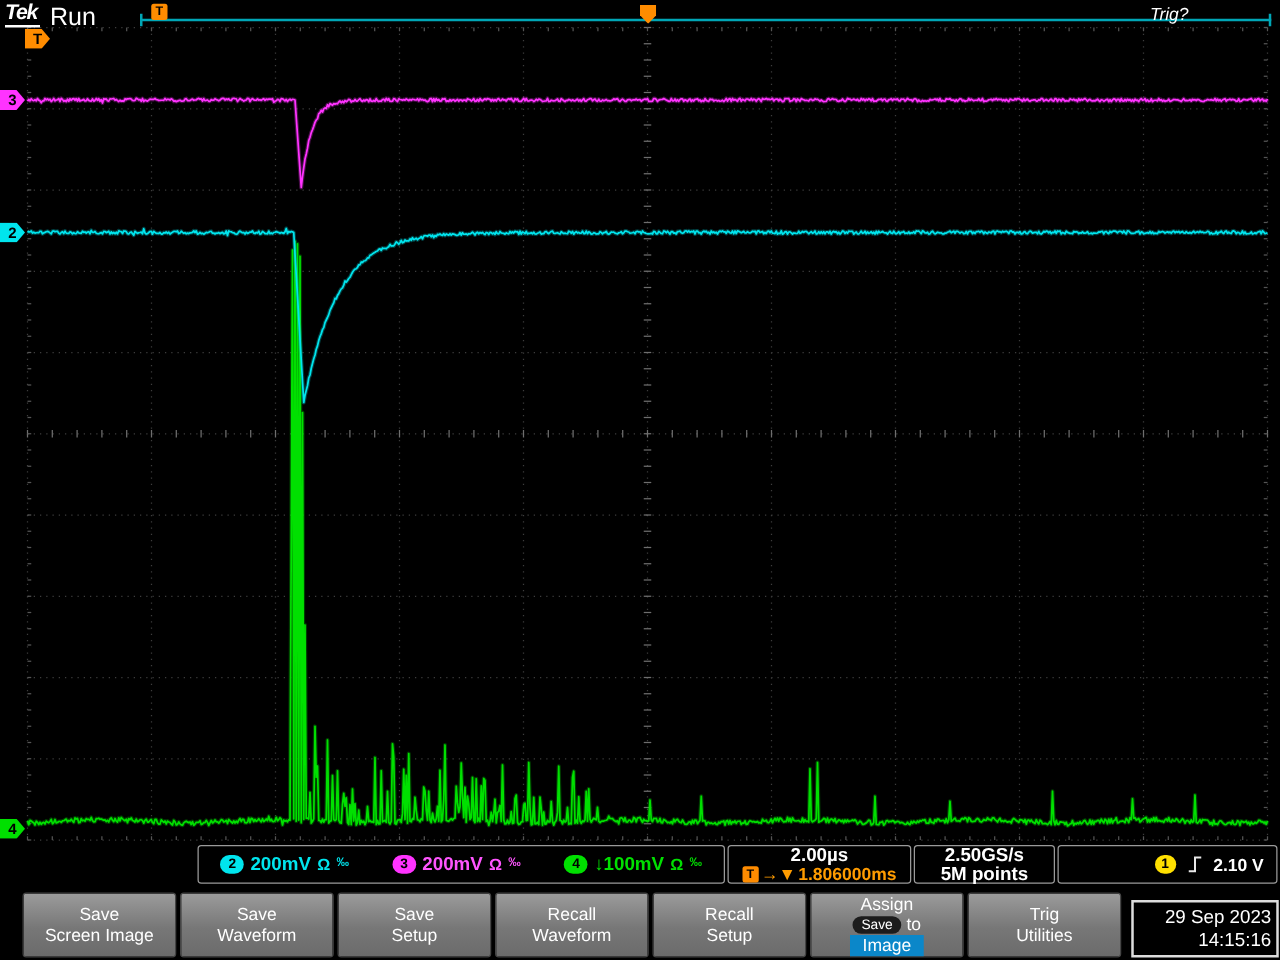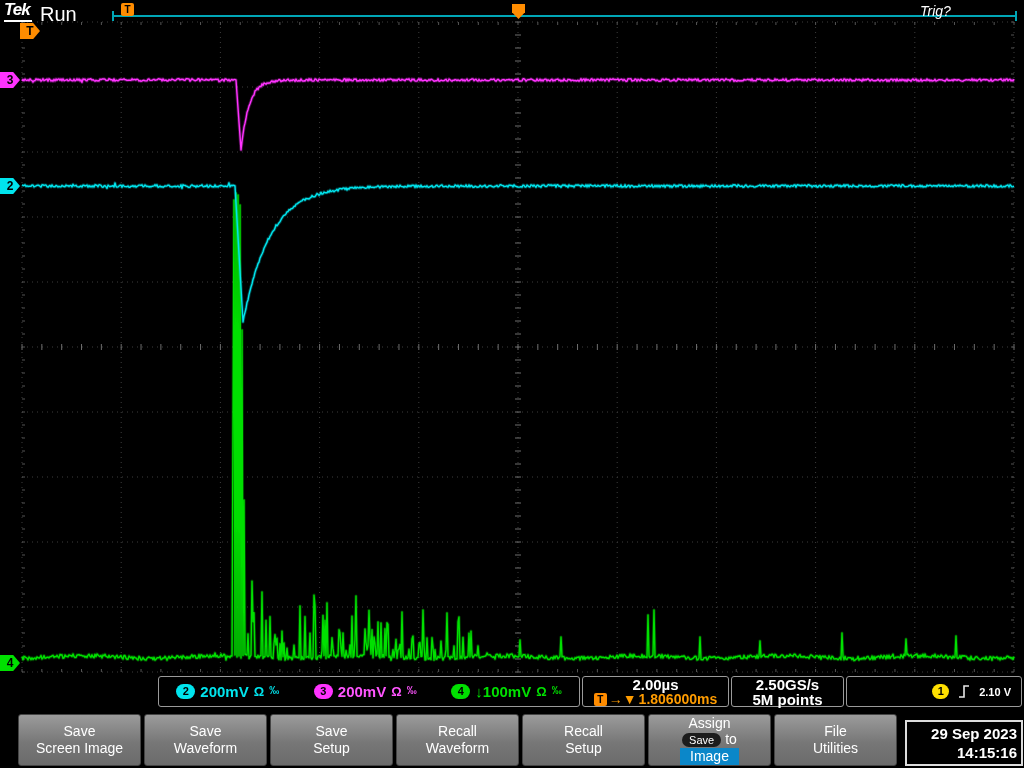--- a/index.html
+++ b/index.html
@@ -43,35 +43,35 @@
   .badge2{background:#00e5ee;} .badge3{background:#ff33ff;} .badge4{background:#00e000;}
   .badge1{background:#ffe000;width:17px;height:15px;border-radius:8px;color:#000;font-size:11px;
           font-weight:bold;text-align:center;line-height:15px;}
   .c2{color:#00e5ee;} .c3{color:#ff55ff;} .c4{color:#00e000;}
   .imp{font-size:13px;} .bw{font-size:10px;align-self:flex-start;margin-top:2px;}
   .tbscale{font-size:15px;font-weight:bold;line-height:15px;}
   .tbdelay{display:flex;align-items:center;gap:2px;color:#ff9c00;font-size:14px;font-weight:bold;line-height:15px;}
   .tbadge{background:#ff8c00;color:#000;width:13px;height:13px;font-size:10px;line-height:13px;
           text-align:center;border-radius:2px;display:inline-block;}
   .acqline{font-size:15px;font-weight:bold;line-height:15px;}
-  .trglevel{font-size:11px;font-weight:bold;}
+  .trglevel{font-size:14px;font-weight:bold;}
 
   
   .menubar{position:absolute;left:0;top:712px;width:1024px;height:56px;background:#000;z-index:4;
            display:flex;align-items:center;gap:3px;padding-left:18px;box-sizing:border-box;}
   .mbtn{width:121px;height:50px;background:linear-gradient(#9b9b9b,#777 55%,#6b6b6b);
         border:1px solid #454545;border-radius:3px;color:#fff;display:flex;flex-direction:column;
         align-items:center;justify-content:center;font-size:14px;line-height:17px;text-align:center;cursor:pointer;}
   .mbtn .l2{white-space:nowrap;}
   .assignrow{display:flex;align-items:center;gap:4px;line-height:15px;}
   .savebadge{background:#1c1c1c;border-radius:8px;padding:0 7px;font-size:11px;line-height:14px;}
   .imgbadge{background:#0b87c9;padding:0 10px;line-height:17px;margin-top:1px;}
   .datetimebox{position:absolute;right:1px;top:720px;width:110px;height:42px;border:2px solid #ddd;
                background:#000;display:flex;flex-direction:column;align-items:flex-end;justify-content:center;
-               padding-right:4px;font-size:15px;font-weight:bold;line-height:19px;z-index:5;}
+               padding-right:4px;font-size:15px;font-weight:normal;line-height:19px;z-index:5;}
 </style>
 </head>
 <body>
 
 <div class="scope">
 
   <svg id="wave-svg" width="1024" height="768" viewBox="0 0 1024 768">
       <line x1="22" y1="22" x2="22" y2="672" stroke="#3d3d3d" stroke-width="1" stroke-dasharray="1,4"></line>
       <line x1="121.2" y1="22" x2="121.2" y2="672" stroke="#3d3d3d" stroke-width="1" stroke-dasharray="1,4"></line>
       <line x1="220.4" y1="22" x2="220.4" y2="672" stroke="#3d3d3d" stroke-width="1" stroke-dasharray="1,4"></line>
@@ -493,21 +493,21 @@
     </div>
     <div class="mbtn">
       <span>Assign</span>
       <span class="assignrow">
         <span class="savebadge">Save</span>
         <span>to</span>
       </span>
       <span class="imgbadge">Image</span>
     </div>
     <div class="mbtn">
-      <span>File</span>
+      <span>Trig</span>
       <span class="l2">Utilities</span>
     </div>
   </div>
 
   <div class="datetimebox">
     <span>29 Sep 2023</span>
     <span>14:15:16</span>
   </div>
 
 </div>

